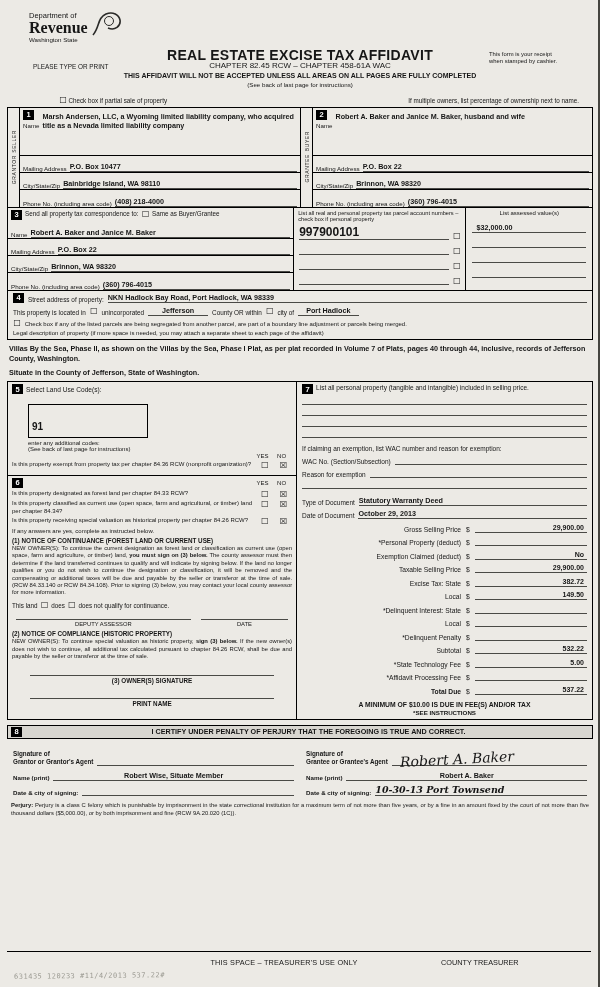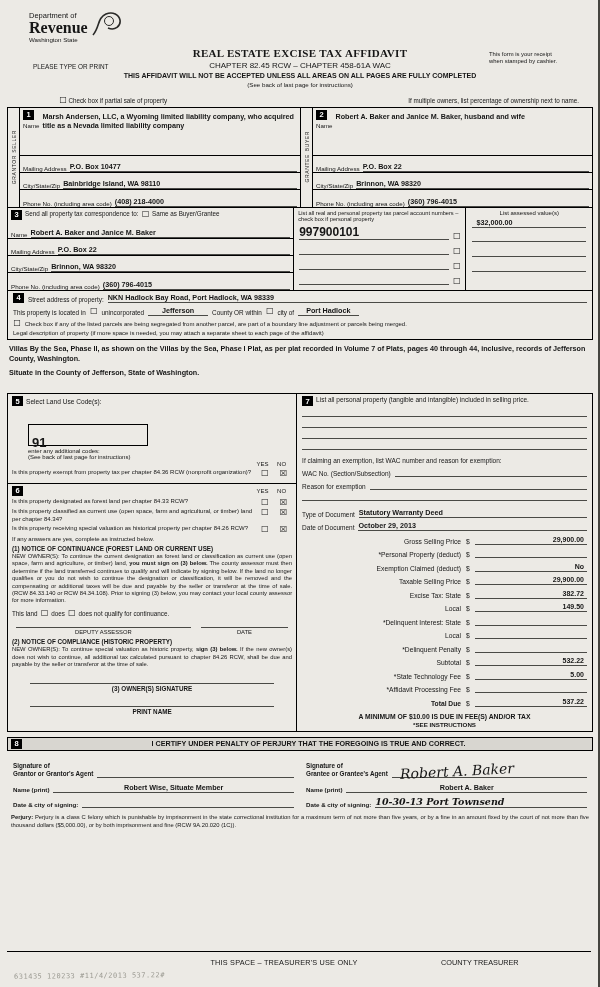--- a/index.html
+++ b/index.html
@@ -16,22 +16,22 @@
   .badge{display:inline-flex;align-items:center;justify-content:center;width:11px;height:10px;
          background:#000;color:#fff;font-size:7.5px;font-weight:bold;flex:0 0 auto}
   .cb{font-family:"DejaVu Sans",sans-serif;font-size:8.5px;line-height:1;display:inline-block}
 
   
   .hdr{position:relative;height:90px}
   .logo{position:absolute;left:22px;top:6px;display:flex;gap:3px;align-items:flex-start}
   .lg1{font-size:7.5px}
   .lg2{font-size:16px;font-weight:bold;font-family:"Liberation Serif",serif;line-height:1}
   .lg3{font-size:6.2px}
-  .title{position:absolute;top:42px;left:0;right:0;text-align:center;font-size:11px;font-weight:bold;
-         font-family:Liberation Serif, serif;letter-spacing:.3px}
+  .title{position:absolute;top:42px;left:0;right:0;text-align:center;font-size:14px;font-weight:bold;
+         font-family:Liberation Sans, sans-serif;letter-spacing:.3px}
   .chapter{position:absolute;top:56px;left:0;right:0;text-align:center;font-size:8px}
   .receipt{position:absolute;top:46px;right:8px;font-size:5.9px;width:96px;line-height:1.25}
   .ptp{position:absolute;top:58px;left:26px;font-size:6.4px}
   .warn{position:absolute;top:67px;left:0;right:0;text-align:center;font-size:7px;font-weight:bold}
   .seeback{position:absolute;top:76px;left:0;right:0;text-align:center;font-size:6.2px}
 
   .toprow{display:flex;justify-content:space-between;font-size:6.3px;padding:1px 14px 2px 52px;align-items:center}
 
   
   .parties{display:flex;border:1px solid #000}
@@ -50,38 +50,38 @@
   
   .sec3{display:flex;border:1px solid #000;margin-top:-1px}
   .s3l{width:49%;border-right:1px solid #000;display:flex;flex-direction:column}
   .s3head{display:flex;gap:3px;align-items:flex-start;padding:2px 3px;font-size:6.3px;height:14px}
   .s3m{width:29.5%;border-right:1px solid #000;display:flex;flex-direction:column}
   .s3mh{font-size:5.7px;padding:2px 4px;line-height:1.2}
   .prow{display:flex;align-items:flex-end;gap:4px;padding:0 5px;height:15px}
   .pval{flex:1;border-bottom:1px solid #4a4a46;font-weight:bold;font-size:12px;min-height:9px}
   .s3r{width:21.5%;display:flex;flex-direction:column}
   .s3rh{font-size:6px;padding:2px 3px;text-align:center}
-  .arow{display:flex;align-items:flex-start;padding:0 6px;height:15px}
+  .arow{display:flex;align-items:flex-end;padding:0 6px;height:15px}
   .aval{flex:1;border-bottom:1px solid #4a4a46;font-weight:bold;font-size:7.2px;min-height:9px;padding-left:4px}
 
   
   .sec4{border:1px solid #000;margin-top:-1px;padding:2px 5px 3px;font-size:6.4px}
   .s4row{display:flex;align-items:flex-end;gap:4px;margin-bottom:3px}
   .inlineu{border-bottom:1px solid #4a4a46;font-weight:bold;font-size:7.2px;padding:0 8px;min-width:60px;text-align:center}
   .small6{font-size:6px}
   .legal{margin:4px 2px 2px;font-size:7.2px;font-weight:bold;line-height:1.35}
-  .legal2{margin:5px 2px 16px;font-size:7.2px;font-weight:bold}
+  .legal2{margin:5px 2px 4px;font-size:7.2px;font-weight:bold}
 
   
   .cols{display:flex;border:1px solid #000}
   .colL{width:49.5%;border-right:1px solid #000}
   .colR{width:50.5%;padding:2px 5px 3px}
   .sec5{padding:2px 4px 3px;border-bottom:1px solid #000}
   .shead{display:flex;gap:3px;align-items:center;font-size:6.6px}
-  .codebox{border:1px solid #000;width:120px;height:11px;margin:18px 0 2px 16px;font-weight:bold;font-size:13px;padding:10px 3px}
+  .codebox{border:1px solid #000;width:120px;height:11px;margin:10px 0 2px 16px;font-weight:bold;font-size:10px;padding:16px 3px}
   .yn{display:flex;justify-content:flex-end;gap:2px;font-size:6px;padding-right:2px;margin-top:1px}
   .yn span{width:17px;text-align:center}
   .q{display:flex;align-items:flex-start;gap:2px;margin:2px 0}
   .qt{flex:1;font-size:6px;line-height:1.25}
   .qcb{width:17px;text-align:center}
   .sec6{padding:2px 4px 4px}
   .s6head{display:flex;justify-content:space-between;align-items:center}
   .note{font-size:6px;margin:2px 0}
   .ntitle{font-size:6.3px;font-weight:bold;margin-top:3px}
   .npara{font-size:5.85px;line-height:1.27;text-align:justify;margin-top:1px}

